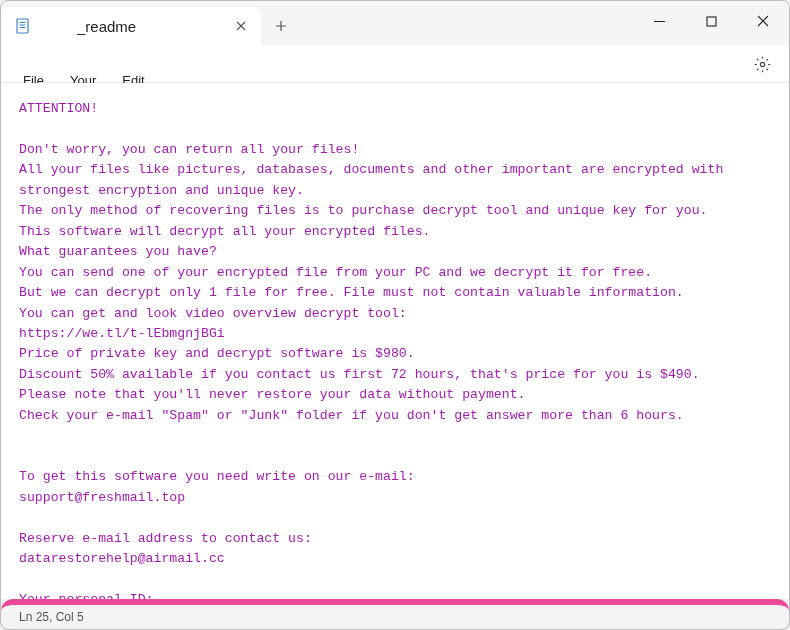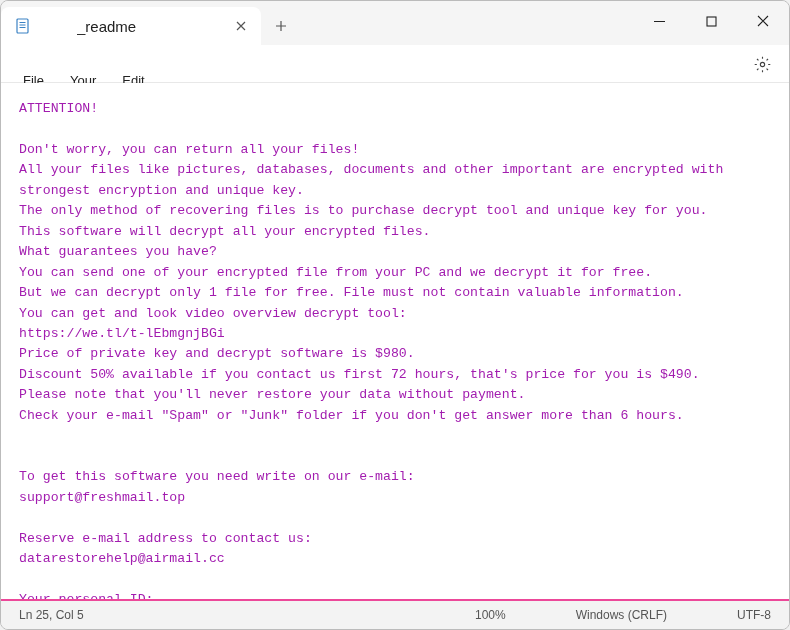--- a/index.html
+++ b/index.html
@@ -103,26 +103,27 @@
       font-size: 13.2px;
       line-height: 1.55;
       color: #a21caf;
       white-space: pre-wrap;
       overflow: hidden;
       position: relative;
     }
     .statusbar {
       height: 30px;
       background: #f3f3f3;
-      border-top: 2px solid #ec4899;
+      border-top: 6px solid #ec4899;
       display: flex;
       align-items: center;
       font-size: 12px;
       color: #555;
       padding: 0 18px;
+      border-radius: 12px;
     }
     .status-left { flex: 1; }
     .status-group { display: flex; gap: 70px; }
   </style>
 </head>
 <body>
 
 <div class="titlebar">
   <div class="tab">
     <span class="icon">
@@ -197,18 +198,13 @@
 support@freshmail.top
 
 Reserve e-mail address to contact us:
 datarestorehelp@airmail.cc
 
 Your personal ID:
 0689JOsieiIlWwF8bQ6n1I71JdbwrJ0LNue9L0IeEoD6KAJt1</div>
 
 <div class="statusbar">
   <div class="status-left">Ln 25, Col 5</div>
-  <div class="status-group">
-    <div>100%</div>
-    <div>Windows (CRLF)</div>
-    <div>UTF-8</div>
-  </div>
 </div>
 
 </body></html>

